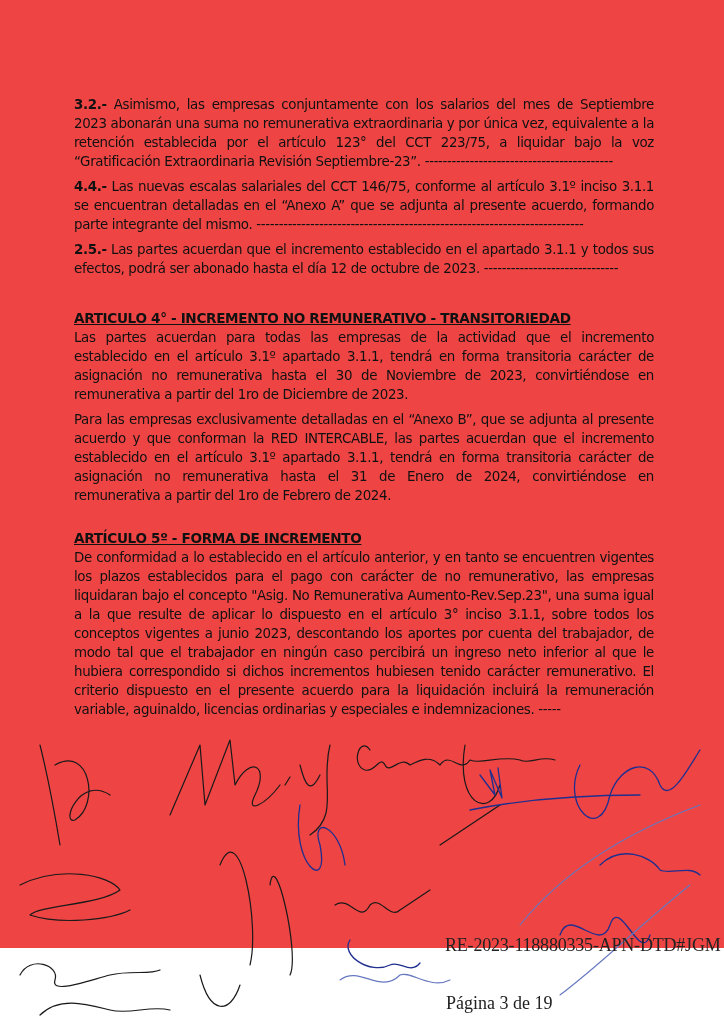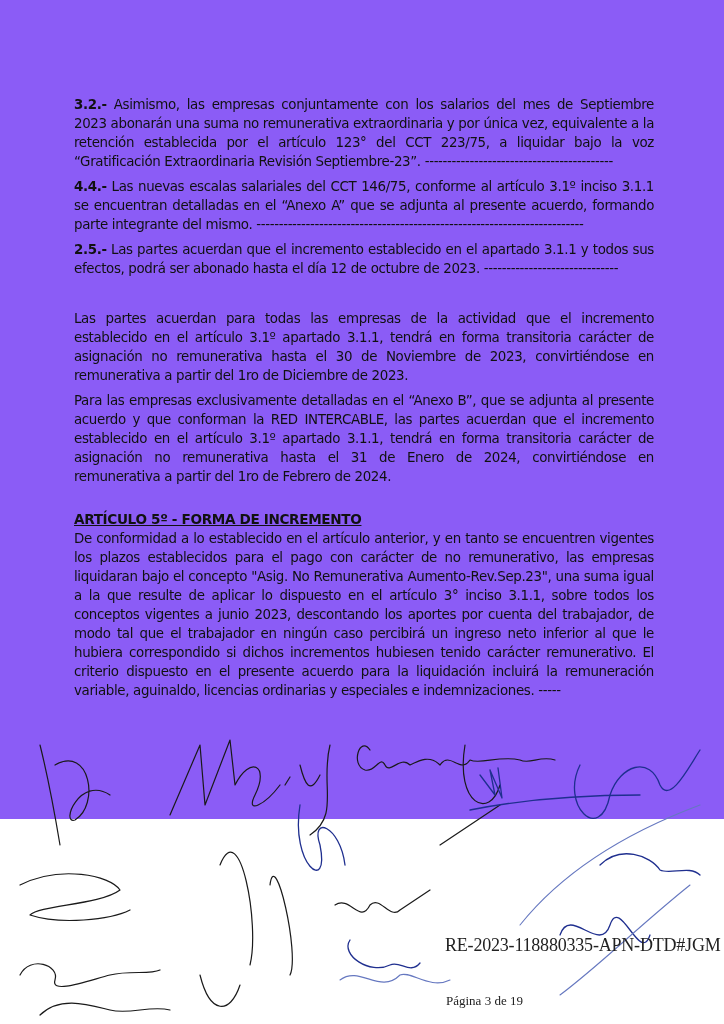--- a/index.html
+++ b/index.html
@@ -1,40 +1,41 @@
 <!DOCTYPE html>
 <html><head>
 <meta charset="utf-8">
 <style>
   html, body { margin: 0; padding: 0; background: #ffffff; }
   body { width: 724px; height: 1024px; position: relative; overflow: hidden; font-family: "DejaVu Sans", sans-serif; color: #111; }
-  .page { position: absolute; left: 0; top: 0; width: 724px; height: 819px; background: #8b5cf6; }
+  .page { position: absolute; left: 0; top: 0; width: 724px; height: 948px; background: #ef4444; }
   .content { position: absolute; left: 74px; top: 95px; width: 580px; font-size: 13.4px; line-height: 19px; letter-spacing: -0.35px; }
   .para { margin: 0 0 6px 0; text-align: justify; }
   .para .num { font-weight: bold; }
   .heading { font-weight: bold; text-decoration: underline; margin: 0; font-size: 13.6px; }
   .gap-lg { height: 25px; }
   .footer-id { position: absolute; left: 445px; top: 935px; font-family: "Liberation Serif", serif; font-size: 18px; color: #222; letter-spacing: -0.2px; }
-  .footer-page { position: absolute; left: 446px; top: 993px; font-family: "Liberation Serif", serif; font-size: 13px; color: #222; }
+  .footer-page { position: absolute; left: 446px; top: 993px; font-family: "Liberation Serif", serif; font-size: 18px; color: #222; }
   .sigs { position: absolute; left: 0; top: 725px; width: 724px; height: 299px; pointer-events: none; }
 </style>
 </head>
 <body>
 
 <div class="page">
   <div class="content">
 
     <p class="para"><span class="num">3.2.-</span><span> Asimismo, las empresas conjuntamente con los salarios del mes de Septiembre 2023 abonarán una suma no remunerativa extraordinaria y por única vez, equivalente a la retención establecida por el artículo 123° del CCT 223/75, a liquidar bajo la voz “Gratificación Extraordinaria Revisión Septiembre-23”. ------------------------------------------</span></p>
 
     <p class="para"><span class="num">4.4.-</span><span>  Las nuevas escalas salariales del CCT 146/75, conforme al artículo 3.1º inciso 3.1.1 se encuentran detalladas en el “Anexo A” que se adjunta al presente acuerdo, formando parte integrante del mismo. -------------------------------------------------------------------------</span></p>
 
     <p class="para"><span class="num">2.5.-</span><span>  Las partes acuerdan que el incremento establecido en el apartado 3.1.1 y todos sus efectos, podrá ser abonado hasta el día 12 de octubre de 2023. ------------------------------</span></p>
 
     <div class="gap-lg"></div>
 
+    <p class="heading">ARTICULO 4° - INCREMENTO NO REMUNERATIVO - TRANSITORIEDAD</p>
     <p class="para">Las partes acuerdan para todas las empresas de la actividad que el incremento establecido en el artículo 3.1º apartado 3.1.1, tendrá en forma transitoria carácter de asignación no remunerativa hasta el 30 de Noviembre de 2023, convirtiéndose en remunerativa a partir del 1ro de Diciembre de 2023.</p>
     <p class="para">Para las empresas exclusivamente detalladas en el “Anexo B”, que se adjunta al presente acuerdo y que conforman la RED INTERCABLE, las partes acuerdan que el incremento establecido en el artículo 3.1º apartado 3.1.1, tendrá en forma transitoria carácter de asignación no remunerativa hasta el 31 de Enero de 2024, convirtiéndose en remunerativa a partir del 1ro de Febrero de 2024.</p>
 
     <div class="gap-lg" style="height:18px"></div>
 
     <p class="heading">ARTÍCULO 5º - FORMA DE INCREMENTO</p>
     <p class="para">De conformidad a lo establecido en el artículo anterior, y en tanto se encuentren vigentes los plazos establecidos para el pago con carácter de no remunerativo, las empresas liquidaran bajo el concepto "Asig. No Remunerativa Aumento-Rev.Sep.23", una suma igual a la que resulte de aplicar lo dispuesto en el artículo 3° inciso 3.1.1, sobre todos los conceptos vigentes a junio 2023, descontando los aportes por cuenta del trabajador, de modo tal que el trabajador en ningún caso percibirá un ingreso neto inferior al que le hubiera correspondido si dichos incrementos hubiesen tenido carácter remunerativo. El criterio dispuesto en el presente acuerdo para la liquidación incluirá la remuneración variable, aguinaldo, licencias ordinarias y especiales e indemnizaciones. -----</p>
   </div>
 
   <svg class="sigs" viewBox="0 0 724 299" xmlns="http://www.w3.org/2000/svg" fill="none" stroke-linecap="round" stroke-linejoin="round">

